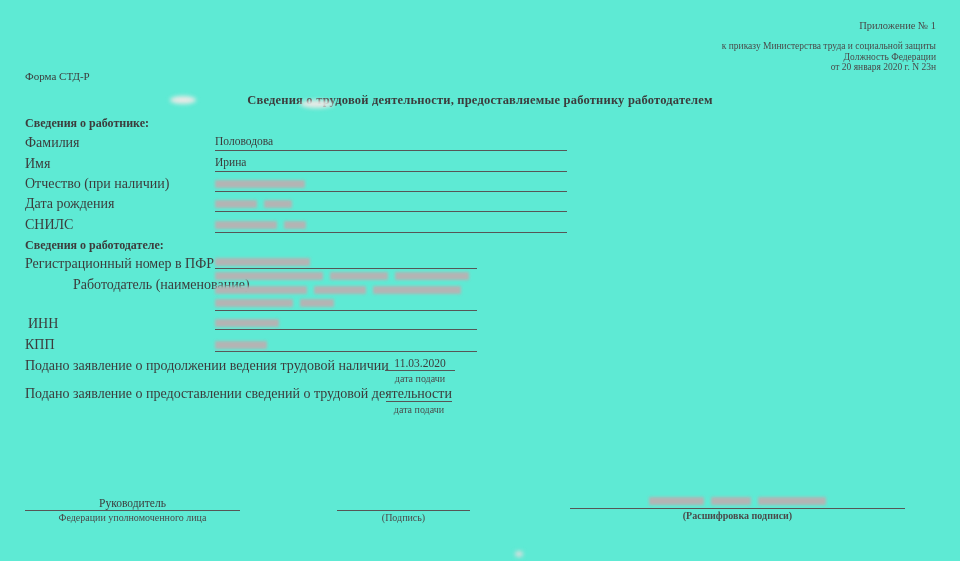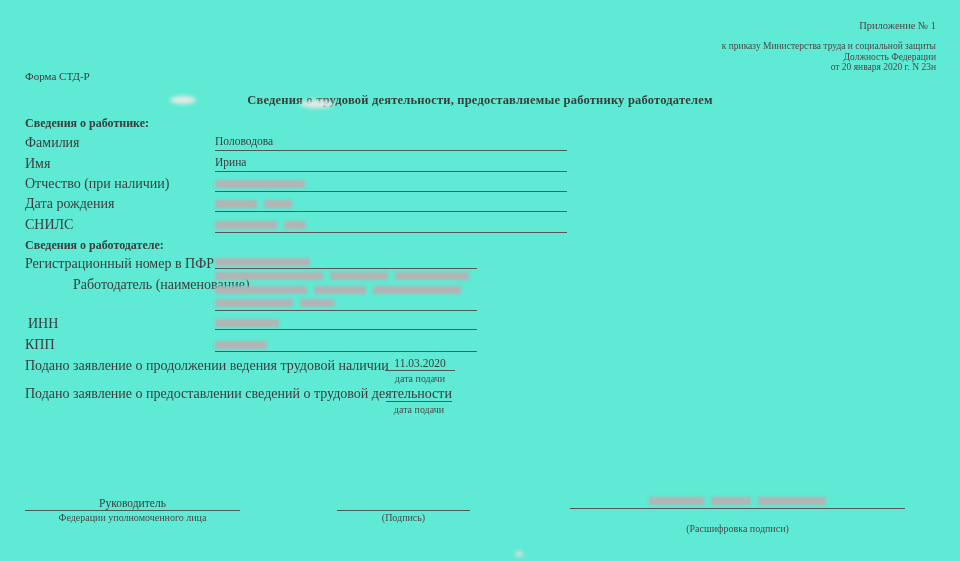--- a/index.html
+++ b/index.html
@@ -104,19 +104,19 @@
   <div class="field center" style="top:386px;left:386px;width:66px;height:15px;line-height:15px;"></div>
   <div class="abs tiny center" style="top:404px;left:386px;width:66px;white-space:nowrap;">дата подачи</div>
 
   <div class="field center" style="top:496px;left:25px;width:215px;height:14px;line-height:14px;">Руководитель</div>
   <div class="abs small center" style="top:513px;left:25px;width:215px;">Федерации уполномоченного лица</div>
 
   <div class="field" style="top:496px;left:337px;width:133px;height:14px;"></div>
   <div class="abs small center" style="top:513px;left:337px;width:133px;">(Подпись)</div>
 
   <div class="field center" style="top:493px;left:570px;width:335px;height:15px;line-height:15px;"><i class="rb" style="width:55px;"></i><i class="rb" style="width:40px;"></i><i class="rb" style="width:68px;margin-right:0;"></i></div>
-  <div class="abs small center" style="top:524px;left:570px;width:335px;">(Расшифровка подписи)</div>
+  <div class="abs small center" style="top:511px;left:570px;width:335px;font-weight:bold;">(Расшифровка подписи)</div>
 
   <div class="artifact" style="top:96px;left:170px;width:26px;height:8px;"></div>
   <div class="artifact" style="top:100px;left:300px;width:34px;height:8px;"></div>
   <div class="artifact" style="top:551px;left:515px;width:8px;height:6px;background:#dedede;"></div>
 
 </div>
 
 </body></html>

